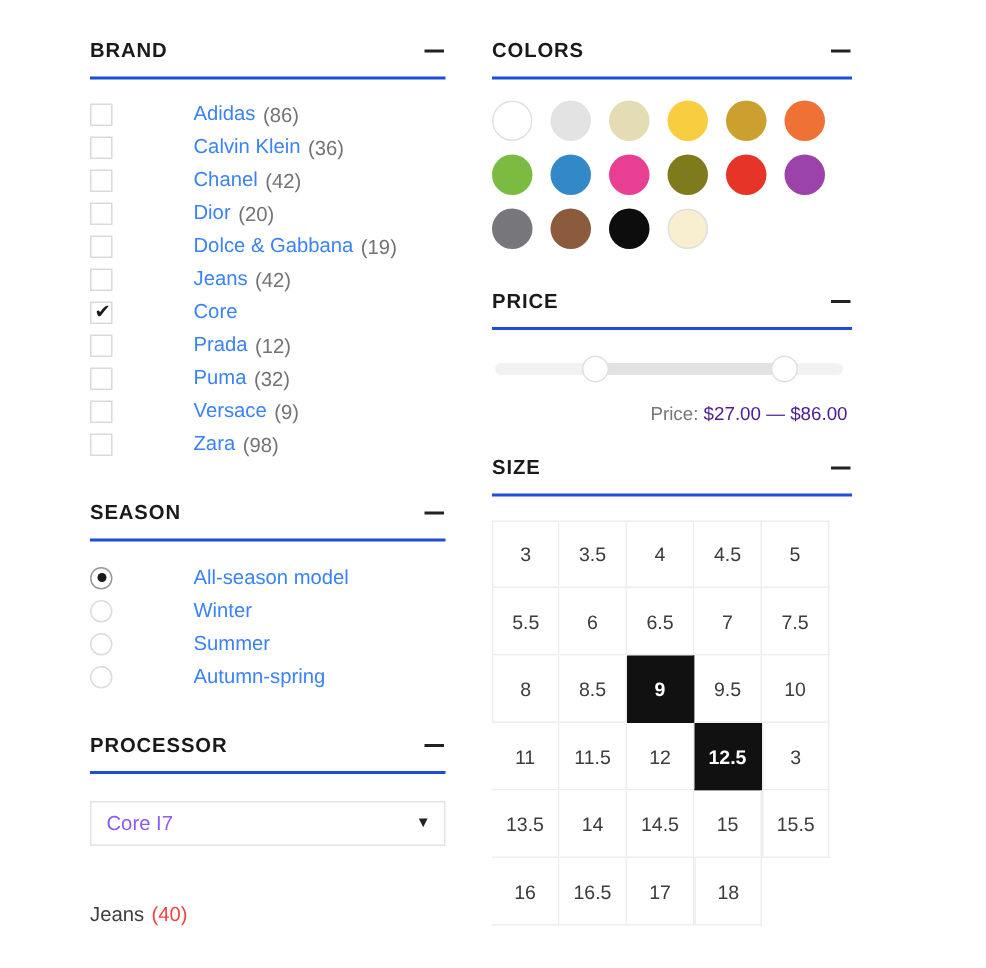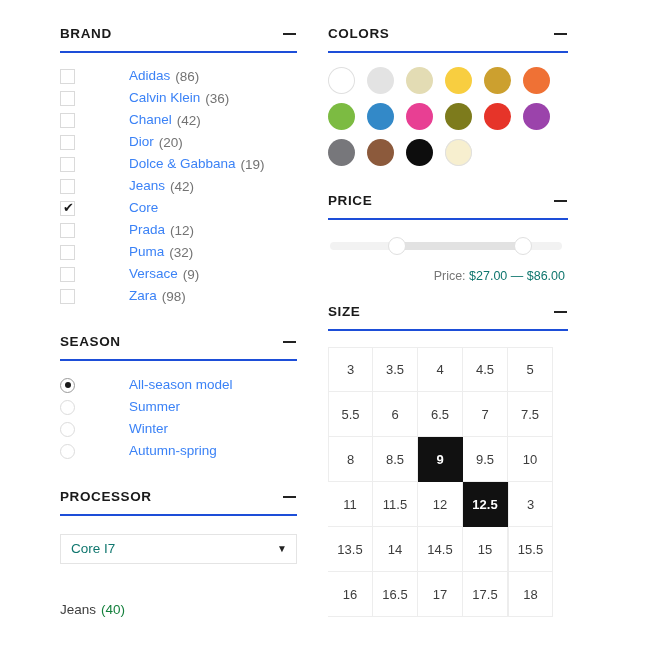--- a/index.html
+++ b/index.html
@@ -134,40 +134,40 @@
     width: 237px; height: 30px;
     border: 1px solid #e4e4e4;
     background: #fff;
     cursor: pointer;
   }
   .select-value {
     position: absolute;
     left: 10px; top: 0;
     line-height: 28px;
     font-size: 13.5px;
-    color: #0f766e;
+    color: #8b5cf6;
   }
   .select-arrow {
     position: absolute;
     right: 9px; top: 0;
     line-height: 28px;
     font-size: 10px;
     color: #222;
   }
 
   
   .cat-list { margin: 13px 0 0 0; padding: 0; list-style: none; }
   .cat-row {
     font-size: 13.5px;
     line-height: 23px;
     color: #3d3d3d;
     cursor: pointer;
     white-space: nowrap;
   }
-  .cat-row .opt-count { color: #15803d; margin-top: 40px; }
+  .cat-row .opt-count { color: #ef4444; margin-top: 40px; }
 
   
   .color-grid {
     display: flex;
     flex-wrap: wrap;
     width: 232px;
     margin-top: 14px;
     gap: 9px 12px;
   }
   .swatch {
@@ -202,21 +202,21 @@
     border: 1px solid #e0e0e0;
     cursor: pointer;
   }
   .price-text {
     margin-top: 19px;
     text-align: right;
     font-size: 12.5px;
     color: #777777;
     width: 235px;
   }
-  .price-text .amt { color: #0f766e; }
+  .price-text .amt { color: #4c1d95; }
 
   
   .size-grid {
     display: flex;
     flex-wrap: wrap;
     margin-top: 16px;
     width: 226px;
   }
   .size-cell {
     width: 45px; height: 45px;
@@ -316,25 +316,25 @@
       <span class="sec-title">SEASON</span>
       <span class="toggle-icon"></span>
     </div>
     <ul class="opt-list" id="season-list">
         <li class="radio-row first">
           <span class="rbox checked"></span>
           <span class="opt-label">All-season model</span>
         </li>
         <li class="radio-row">
           <span class="rbox"></span>
-          <span class="opt-label">Summer</span>
+          <span class="opt-label">Winter</span>
         </li>
         <li class="radio-row">
           <span class="rbox"></span>
-          <span class="opt-label">Winter</span>
+          <span class="opt-label">Summer</span>
         </li>
         <li class="radio-row">
           <span class="rbox"></span>
           <span class="opt-label">Autumn-spring</span>
         </li>
       </ul>
 
     <div class="gap-lg"></div>
 
     <div class="sec-head">
@@ -483,21 +483,18 @@
         </div>
         <div class="size-cell">
           <span>16</span>
         </div>
         <div class="size-cell">
           <span>16.5</span>
         </div>
         <div class="size-cell">
           <span>17</span>
         </div>
-        <div class="size-cell">
-          <span>17.5</span>
-        </div>
         <div class="size-cell edge-left">
           <span>18</span>
         </div>
       </div>
   </div>
 </div>
 
 </body></html>

